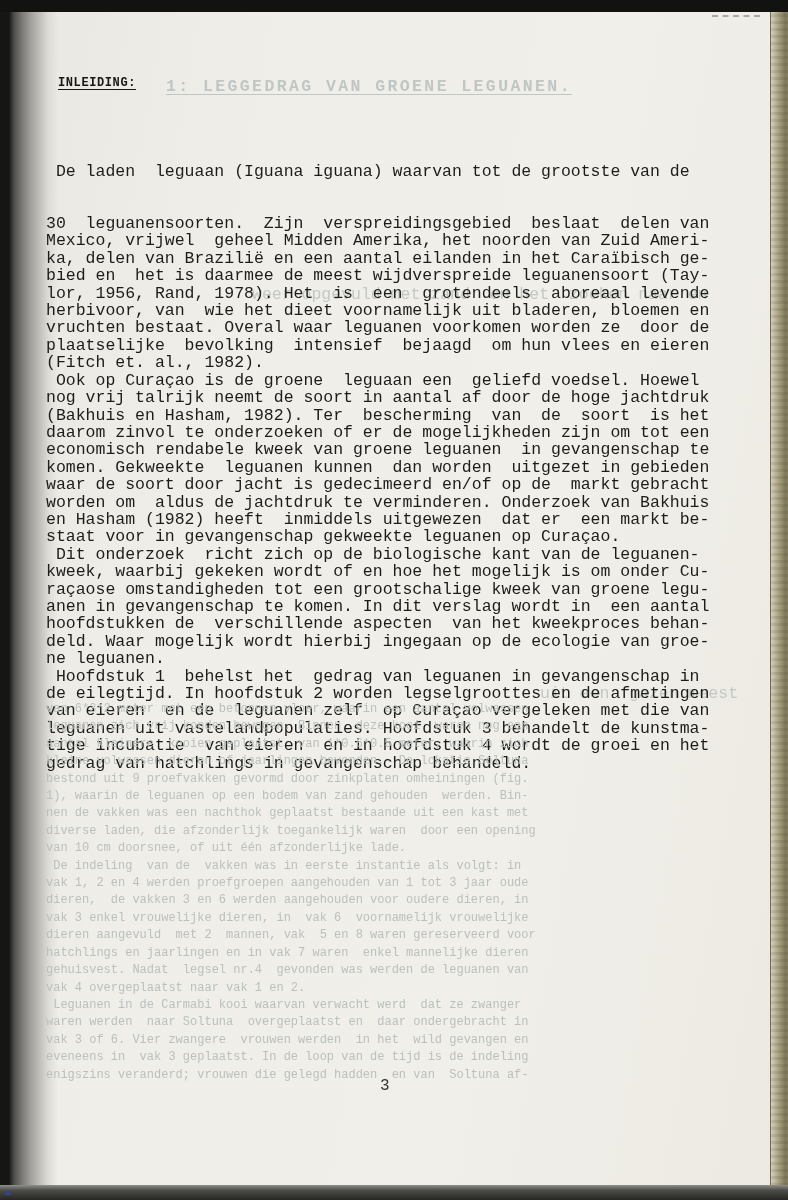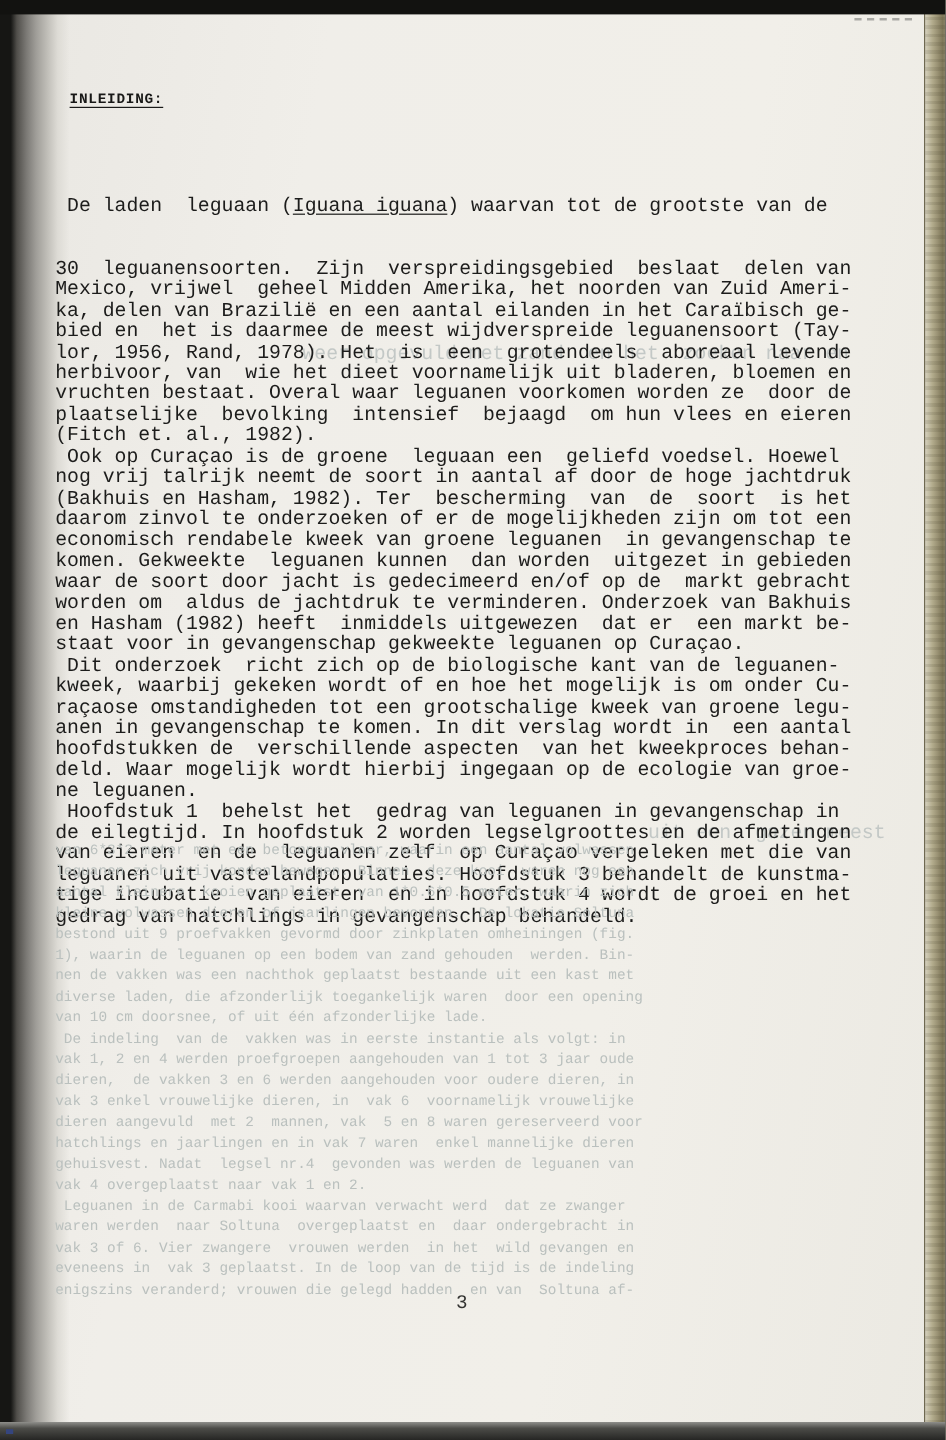--- a/index.html
+++ b/index.html
@@ -37,21 +37,21 @@
   }
   .ghost-heading {
     position:absolute; left:166px; top:77px;
     font-size:16.5px; font-weight:700; letter-spacing:2.4px; color:#c0c6c4;
     text-decoration:underline; text-underline-offset:3px; white-space:pre;
   }
   .body {
     position:absolute; left:46px; top:128px;
     font-size:16.5px; line-height:17.4px; color:#1c1c1b; white-space:pre;
   }
-  .u { text-decoration:underline; text-underline-offset:2px; }
+  .u { text-underline-offset:2px; }
   .ghost-block {
     position:absolute; left:46px; top:701px;
     font-size:12px; line-height:17.4px; color:#bac0be; white-space:pre;
   }
   .ghost-frag { position:absolute; font-size:16.5px; color:#c3c8c6; white-space:pre; }
   .frag-mid { left:252px; top:285px;text-align:center; }
   .frag-end { left:540px; top:684px; }
   .page-number { position:absolute; left:380px; top:1077px; font-size:16px; color:#333331; }
 </style>
 </head>
@@ -59,20 +59,21 @@
 
 <div class="scan">
 
   <div class="edge-left"></div>
   <div class="edge-right"></div>
   <div class="edge-top"></div>
   <div class="edge-bottom"></div>
   <div class="speck"></div>
   <div class="dash-mark"></div>
 
+  <div class="ghost-heading">1: LEGGEDRAG VAN GROENE LEGUANEN.</div>
 
   <h1 class="heading">INLEIDING:</h1>
 
   <div class="ghost-frag frag-mid">weer opgevuld met zand  en het  zoeken naar en</div>
   <div class="ghost-frag frag-end">uit een  gazen meest</div>
 
   <div class="body">
     <div><span> De laden  leguaan (</span><span class="u">Iguana iguana</span><span>) waarvan tot de grootste van de</span></div>
     <div><div>30  leguanensoorten.  Zijn  verspreidingsgebied  beslaat  delen van</div><div>Mexico, vrijwel  geheel Midden Amerika, het noorden van Zuid Ameri-</div><div>ka, delen van Brazilië en een aantal eilanden in het Caraïbisch ge-</div><div>bied en  het is daarmee de meest wijdverspreide leguanensoort (Tay-</div><div>lor, 1956, Rand, 1978). Het  is  een  grotendeels  aboreaal levende</div><div>herbivoor, van  wie het dieet voornamelijk uit bladeren, bloemen en</div><div>vruchten bestaat. Overal waar leguanen voorkomen worden ze  door de</div><div>plaatselijke  bevolking  intensief  bejaagd  om hun vlees en eieren</div><div>(Fitch et. al., 1982).</div><div> Ook op Curaçao is de groene  leguaan een  geliefd voedsel. Hoewel</div><div>nog vrij talrijk neemt de soort in aantal af door de hoge jachtdruk</div><div>(Bakhuis en Hasham, 1982). Ter  bescherming  van  de  soort  is het</div><div>daarom zinvol te onderzoeken of er de mogelijkheden zijn om tot een</div><div>economisch rendabele kweek van groene leguanen  in gevangenschap te</div><div>komen. Gekweekte  leguanen kunnen  dan worden  uitgezet in gebieden</div><div>waar de soort door jacht is gedecimeerd en/of op de  markt gebracht</div><div>worden om  aldus de jachtdruk te verminderen. Onderzoek van Bakhuis</div><div>en Hasham (1982) heeft  inmiddels uitgewezen  dat er  een markt be-</div><div>staat voor in gevangenschap gekweekte leguanen op Curaçao.</div><div> Dit onderzoek  richt zich op de biologische kant van de leguanen-</div><div>kweek, waarbij gekeken wordt of en hoe het mogelijk is om onder Cu-</div><div>raçaose omstandigheden tot een grootschalige kweek van groene legu-</div><div>anen in gevangenschap te komen. In dit verslag wordt in  een aantal</div><div>hoofdstukken de  verschillende aspecten  van het kweekproces behan-</div><div>deld. Waar mogelijk wordt hierbij ingegaan op de ecologie van groe-</div><div>ne leguanen.</div><div> Hoofdstuk 1  behelst het  gedrag van leguanen in gevangenschap in</div><div>de eilegtijd. In hoofdstuk 2 worden legselgroottes en de afmetingen</div><div>van eieren  en de  leguanen zelf  op Curaçao vergeleken met die van</div><div>leguanen uit vastelandpopulaties. Hoofdstuk 3 behandelt de kunstma-</div><div>tige incubatie  van eieren  en in hoofdstuk 4 wordt de groei en het</div><div>gedrag van hatchlings in gevangenschap behandeld.</div></div>
   </div>

